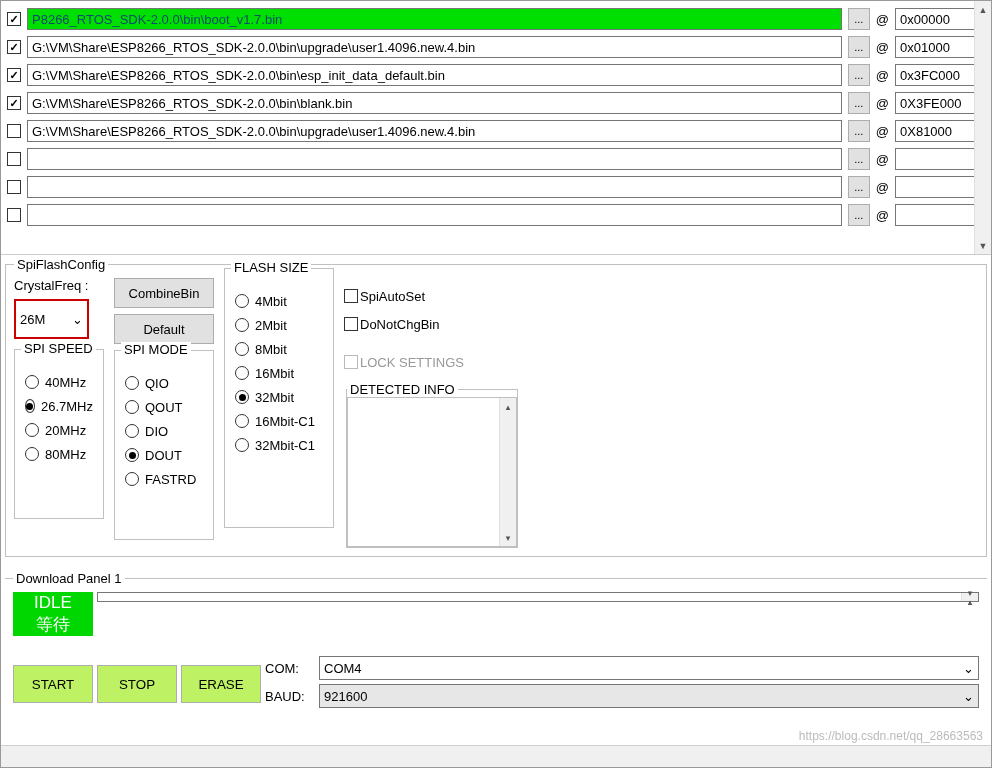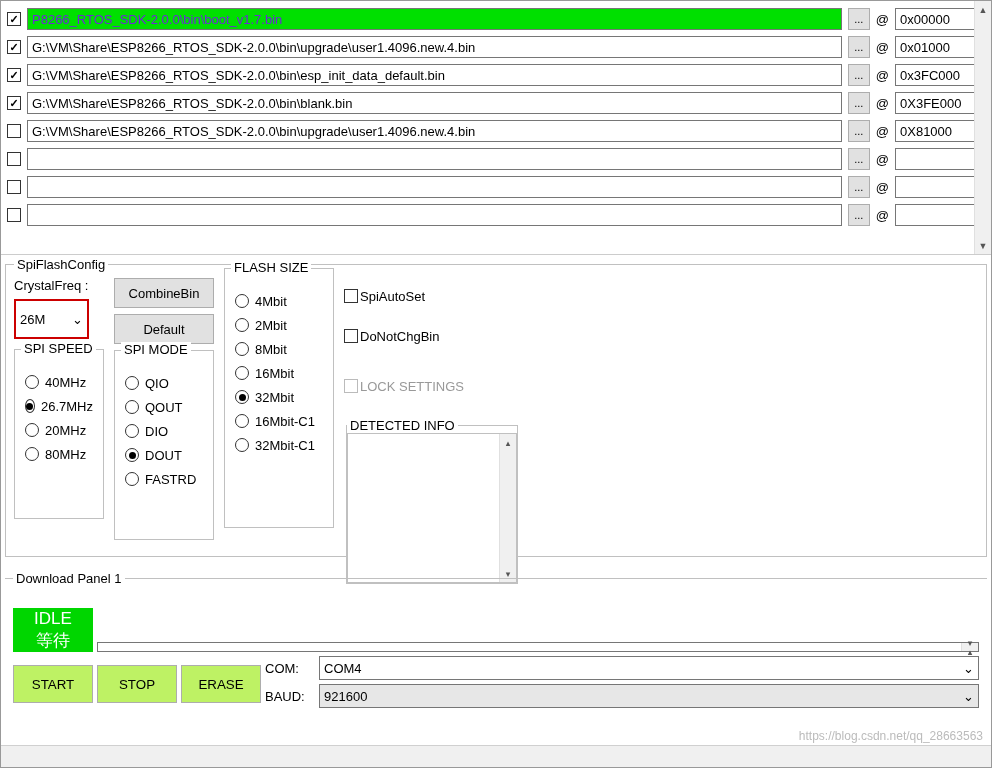--- a/index.html
+++ b/index.html
@@ -43,21 +43,21 @@
     height: 24px;
   }
   .path-input {
     flex: 1;
     height: 22px;
     border: 1px solid #767676;
     padding: 0 4px;
     font-size: 13px;
     font-family: inherit;
   }
-  .path-input.hl { background: #00e000; color: #6d28d9; }
+  .path-input.hl { background: #00e000; color: #0c4a6e; }
   .browse-btn {
     width: 22px; height: 22px;
     background: #e1e1e1; border: 1px solid #adadad;
     font-size: 11px; display: flex; align-items: center; justify-content: center;
     cursor: pointer;
   }
   .at { font-size: 13px; }
   .addr-input {
     width: 90px; height: 22px;
     border: 1px solid #767676;
@@ -112,21 +112,21 @@
     padding: 0 4px; cursor: pointer;
     background: #fff;
   }
   .detected-box {
     width: 170px; height: 150px;
     border: 1px solid #c0c0c0;
     background: #fff;
     position: relative;
   }
   .detected-box .scrollbar-v{top:0;bottom:0;}
-  .dl-row1 { display: flex; gap: 4px; align-items: flex-end; height: 60px; }
+  .dl-row1 { display: flex; gap: 4px; align-items: flex-start; height: 60px; }
   .idle-box {
     width: 80px; background: #00d600; color: #fff;
     display: flex; flex-direction: column; align-items: center; justify-content: center;
     font-size: 17px; line-height: 1.3;
   }
   .log-box {
     flex:1; border: 1px solid #767676;
     padding: 4px; position: relative;
   }
   .dl-row2 { display: flex; gap: 4px; margin-top: 4px; align-items: center; }
@@ -305,21 +305,21 @@
               <span>16Mbit-C1</span>
             </div>
             <div class="opt-row">
               <span class="radio"></span>
               <span>32Mbit-C1</span>
             </div>
           </div>
       </div>
     </div>
 
-    <div class="col" style="gap:16px;margin-top:6px">
+    <div class="col" style="gap:4px;margin-top:6px">
       <label class="opt-row">
           <span class="checkbox"></span>
           <span>SpiAutoSet</span>
         </label>
       <label class="opt-row">
           <span class="checkbox"></span>
           <span>DoNotChgBin</span>
         </label>
       <label class="opt-row lock-disabled" style="margin-top:10px">
           <span class="checkbox" style="border-color:#bbb"></span>

